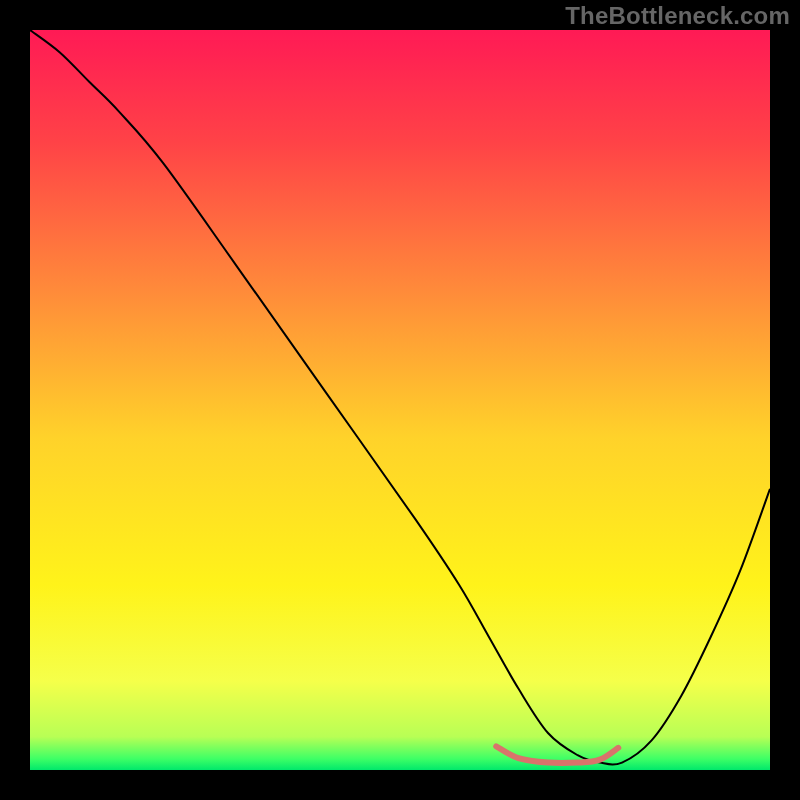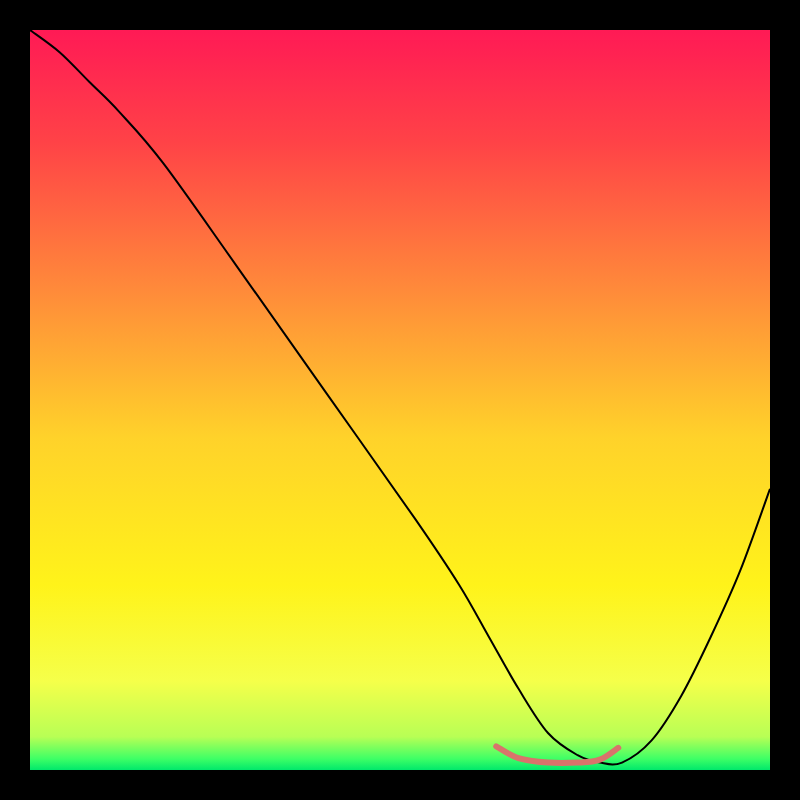--- a/index.html
+++ b/index.html
@@ -30,20 +30,21 @@
   }
   svg {
     position: absolute;
     left: 0;
     top: 0;
   }
 </style>
 </head>
 <body>
 <div class="frame">
+  <div class="watermark">TheBottleneck.com</div>
   <svg id="chart-svg" width="800" height="800" viewBox="0 0 800 800">
       <defs>
         <linearGradient id="bg-grad" x1="0" y1="0" x2="0" y2="1">
           <stop offset="0%" stop-color="#ff1a55"></stop>
           <stop offset="15%" stop-color="#ff4247"></stop>
           <stop offset="35%" stop-color="#ff8a3a"></stop>
           <stop offset="55.00000000000001%" stop-color="#ffd22a"></stop>
           <stop offset="75%" stop-color="#fff31a"></stop>
           <stop offset="88%" stop-color="#f5ff4a"></stop>
           <stop offset="95.5%" stop-color="#b8ff55"></stop>

